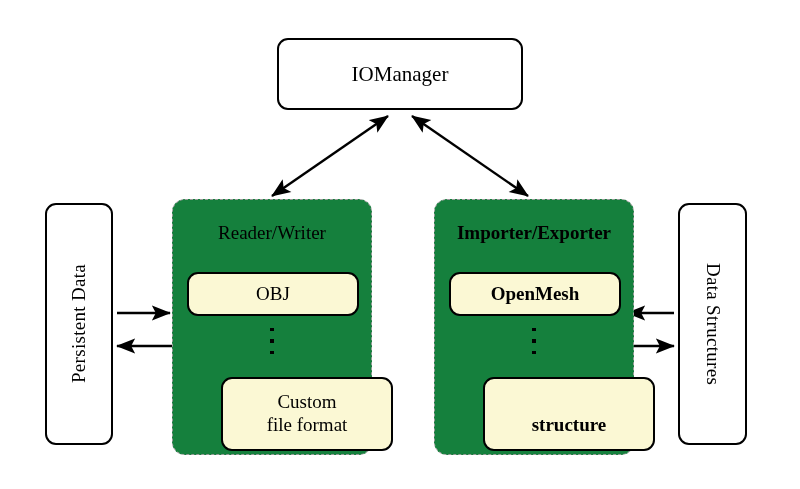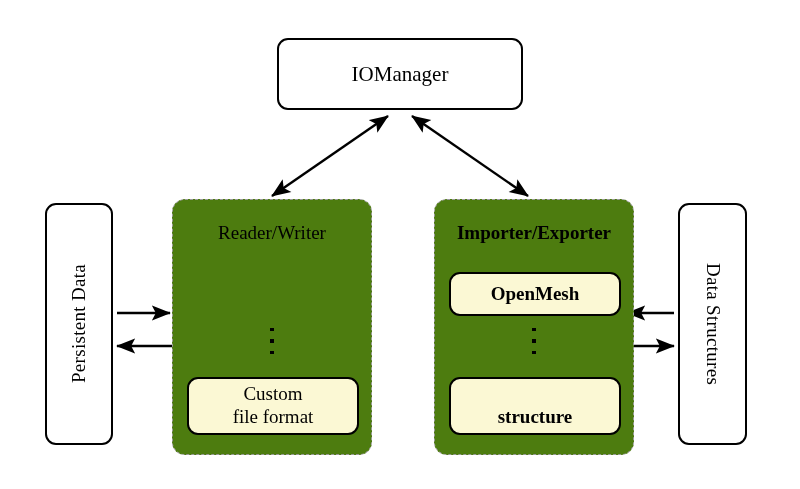--- a/index.html
+++ b/index.html
@@ -86,21 +86,21 @@
     font-size: 19px;
     letter-spacing: 0.3px;
   }
 
   
   .group-box {
     position: absolute;
     box-sizing: border-box;
     border: 1.6px dashed #9b9b9b;
     border-radius: 13px;
-    background: #4d7c0f;
+    background: #15803d;
     top: 199px;
     width: 200px;
     height: 256px;
   }
   #group-reader-writer { left: 172px; }
   #group-importer-exporter { left: 434px; font-weight: bold; }
 
   .group-title {
     position: absolute;
     left: 0;
@@ -126,21 +126,22 @@
     line-height: 1.2;
     left: 14px;
     width: 172px;
   }
   .inner-box.top {
     top: 72px;
     height: 44px;
   }
   .inner-box.bottom {
     top: 177px;
-    height: 58px;
+    height: 74px;
+    margin-left: 34px;
   }
 
   
   .vdots {
     position: absolute;
     left: 0;
     right: 0;
     top: 128px;
     display: flex;
     flex-direction: column;
@@ -190,20 +191,23 @@
     <span class="vtext-up">Persistent Data</span>
   </div>
 
   <div class="side-box" id="data-structures">
     <span class="vtext-down">Data Structures</span>
   </div>
 
   <div class="group-box" id="group-reader-writer">
     <div class="group-title">Reader/Writer</div>
 
+    <div class="inner-box top">
+      <span>OBJ</span>
+    </div>
 
     <div class="vdots">
       <span></span>
       <span></span>
       <span></span>
     </div>
 
     <div class="inner-box bottom">
       <span>
         <span>Custom</span><br>

